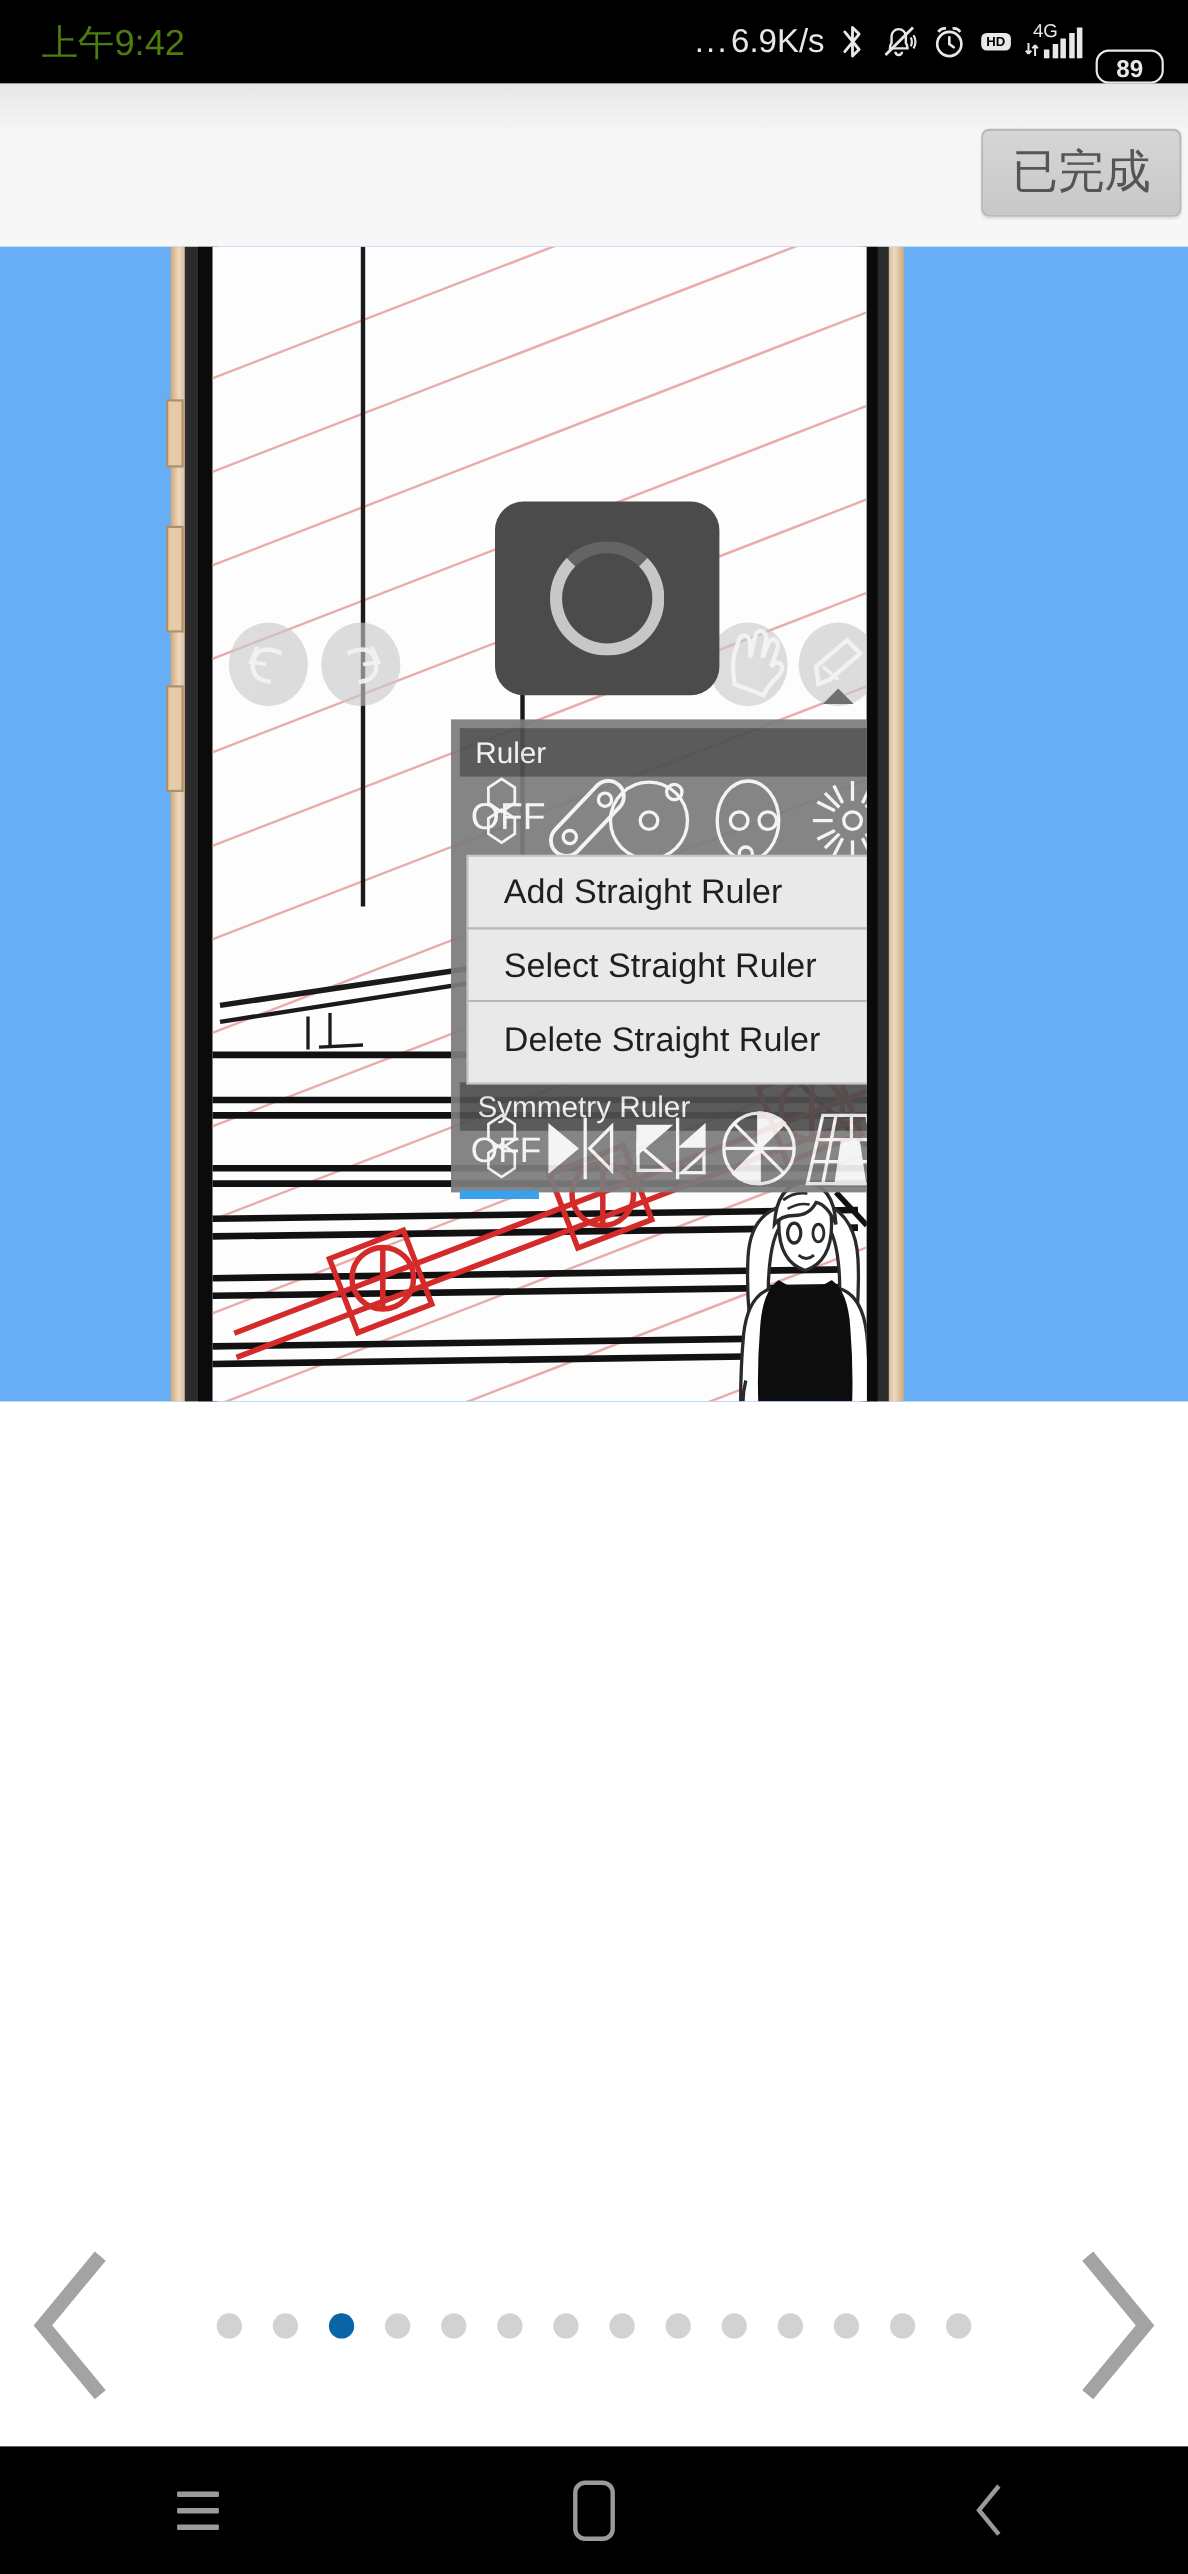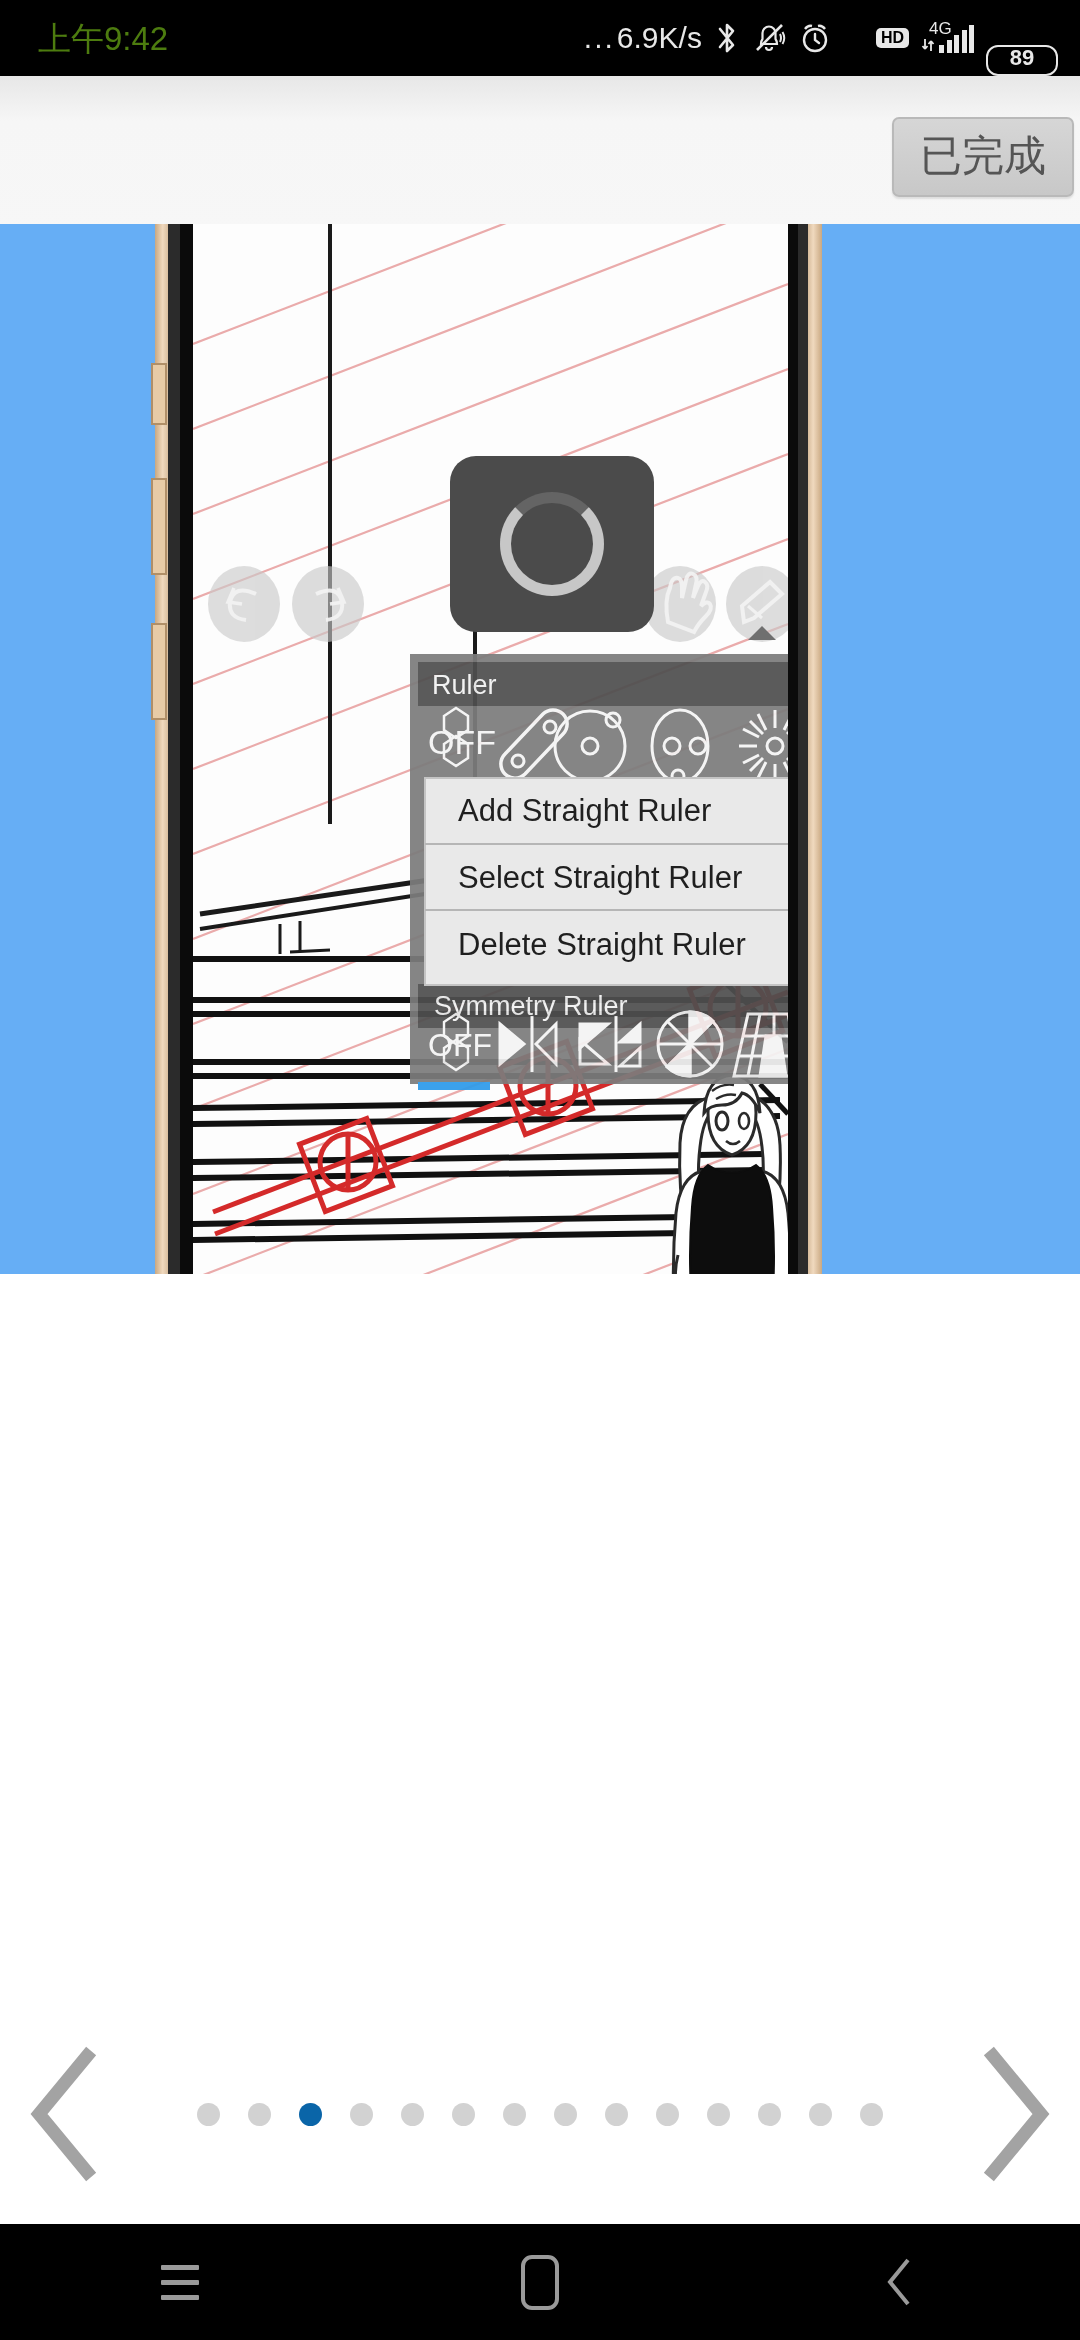--- a/index.html
+++ b/index.html
@@ -33,37 +33,37 @@
     display: flex; align-items: center; gap: 12px;
   }
   .net-speed {
     color: #e8e8e8; font-size: 30px; line-height: 1;
     display: flex; align-items: center;
   }
   .dots-prefix { letter-spacing: 2px; margin-right: 2px; }
   .sb-icon { display: inline-flex; align-items: center; justify-content: center; }
   .hd-badge {
     background: #e8e8e8; color: #000;
-    font-size: 16px; font-weight: bold;
+    font-size: 12px; font-weight: bold;
     border-radius: 5px;
-    padding: 2px 5px; line-height: 1; margin-left: 32px;
+    padding: 2px 5px; line-height: 1;
   }
   .sig-wrap { display: flex; align-items: flex-end; gap: 2px; position: relative; }
   .g4 { color: #e8e8e8; font-size: 17px; position:absolute; top: -4px; left: 8px; }
   .bars { display: flex; align-items: flex-end; gap: 2.5px; margin-left: 2px; }
   .bars i { width: 5px; background: #e8e8e8; display: block; }
   .bars i:nth-child(1){height:8px}
   .bars i:nth-child(2){height:13px}
   .bars i:nth-child(3){height:18px}
   .bars i:nth-child(4){height:23px}
   .bars i:nth-child(5){height:28px}
   .battery {
     border: 2.5px solid #e8e8e8; border-radius: 12px;
-    width: 72px; height: 31px;
-    display: flex; align-items: flex-start; justify-content: center;
+    width: 62px; height: 31px;
+    display: flex; align-items: flex-end; justify-content: center;
     box-sizing: border-box;
     position: relative;
     margin-top: 44px;
   }
   .battery span { color: #e8e8e8; font-size: 22px; font-weight: bold; line-height:1; }
 
   
   .header-bar {
     position: absolute; top: 76px; left: 0;
     width: 1080px; height: 164px;

